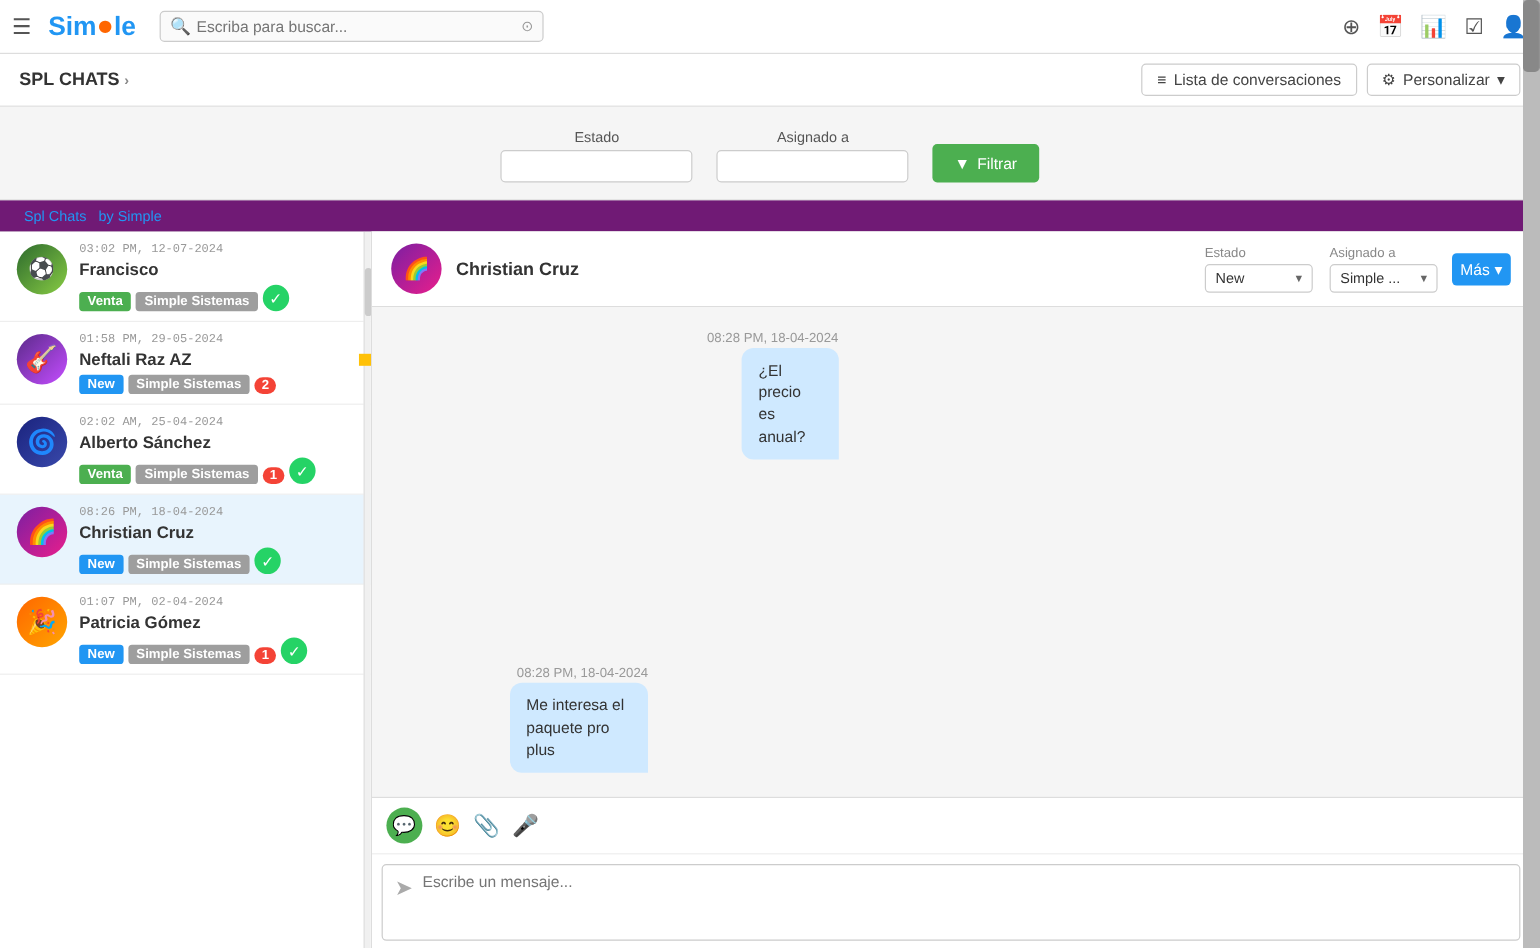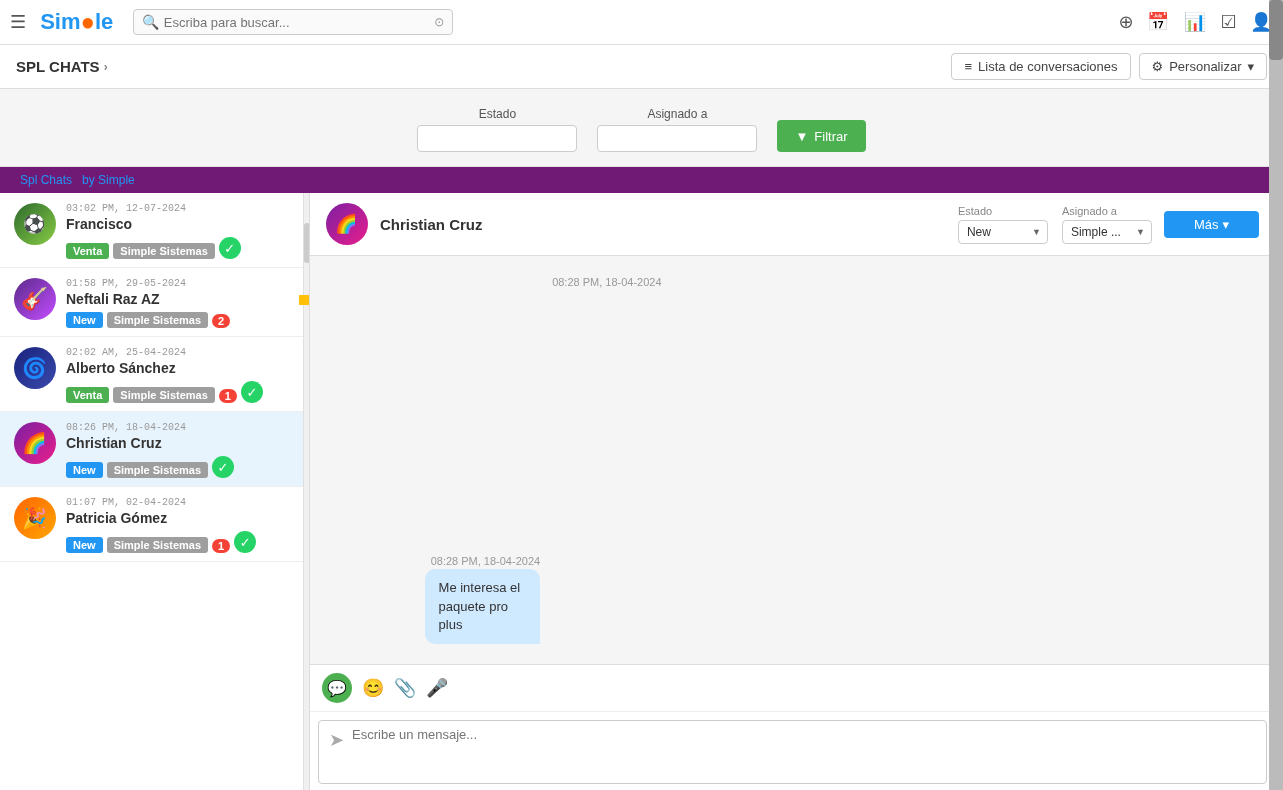--- a/index.html
+++ b/index.html
@@ -283,21 +283,21 @@
       cursor: pointer;
       appearance: none;
       min-width: 90px;
       color: #333;
     }
     .btn-mas {
       background: #2196f3;
       color: #fff;
       border: none;
       border-radius: 4px;
-      padding: 6px 30px;
+      padding: 6px 7px;
       cursor: pointer;
       font-size: 13px;
       display: flex;
       gap: 4px;
     }
 
     
     .chat-messages {
       flex: 1;
       overflow-y: auto;
@@ -610,20 +610,21 @@
       </button>
     </div>
 
     <div class="chat-messages">
       <div style="display:flex; flex-direction:column; align-items:flex-end; margin-top: auto;">
         <div class="msg-timestamp">08:28 PM, 18-04-2024</div>
         <div class="msg-bubble">Me interesa el paquete pro plus</div>
       </div>
       <div style="display:flex; flex-direction:column; align-items:flex-end;">
         <div class="msg-timestamp">08:28 PM, 18-04-2024</div>
+        <div class="msg-bubble">¿El precio es anual?</div>
       </div>
     </div>
 
     <div class="chat-input-area">
       <div class="chat-input-toolbar">
         <button class="chat-toolbar-btn active">💬</button>
         <button class="chat-toolbar-btn gray">😊</button>
         <button class="chat-toolbar-btn gray">📎</button>
         <button class="chat-toolbar-btn gray">🎤</button>
       </div>

